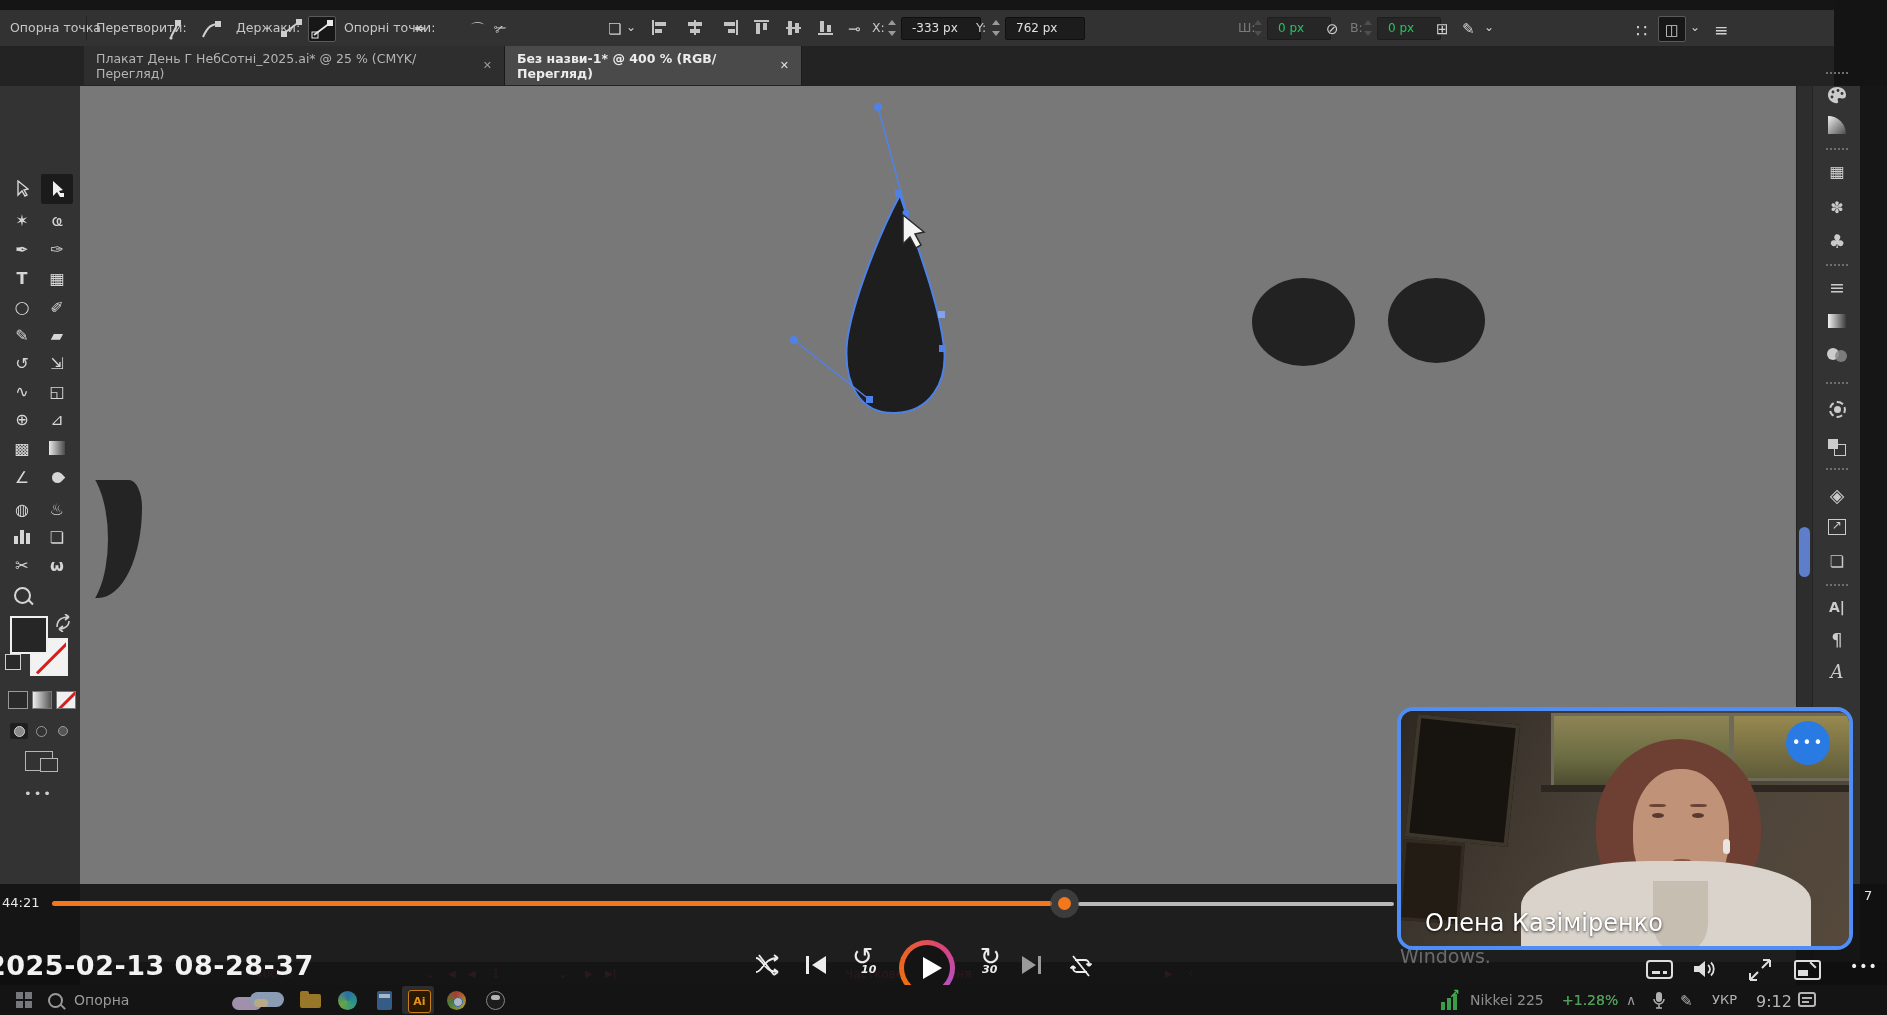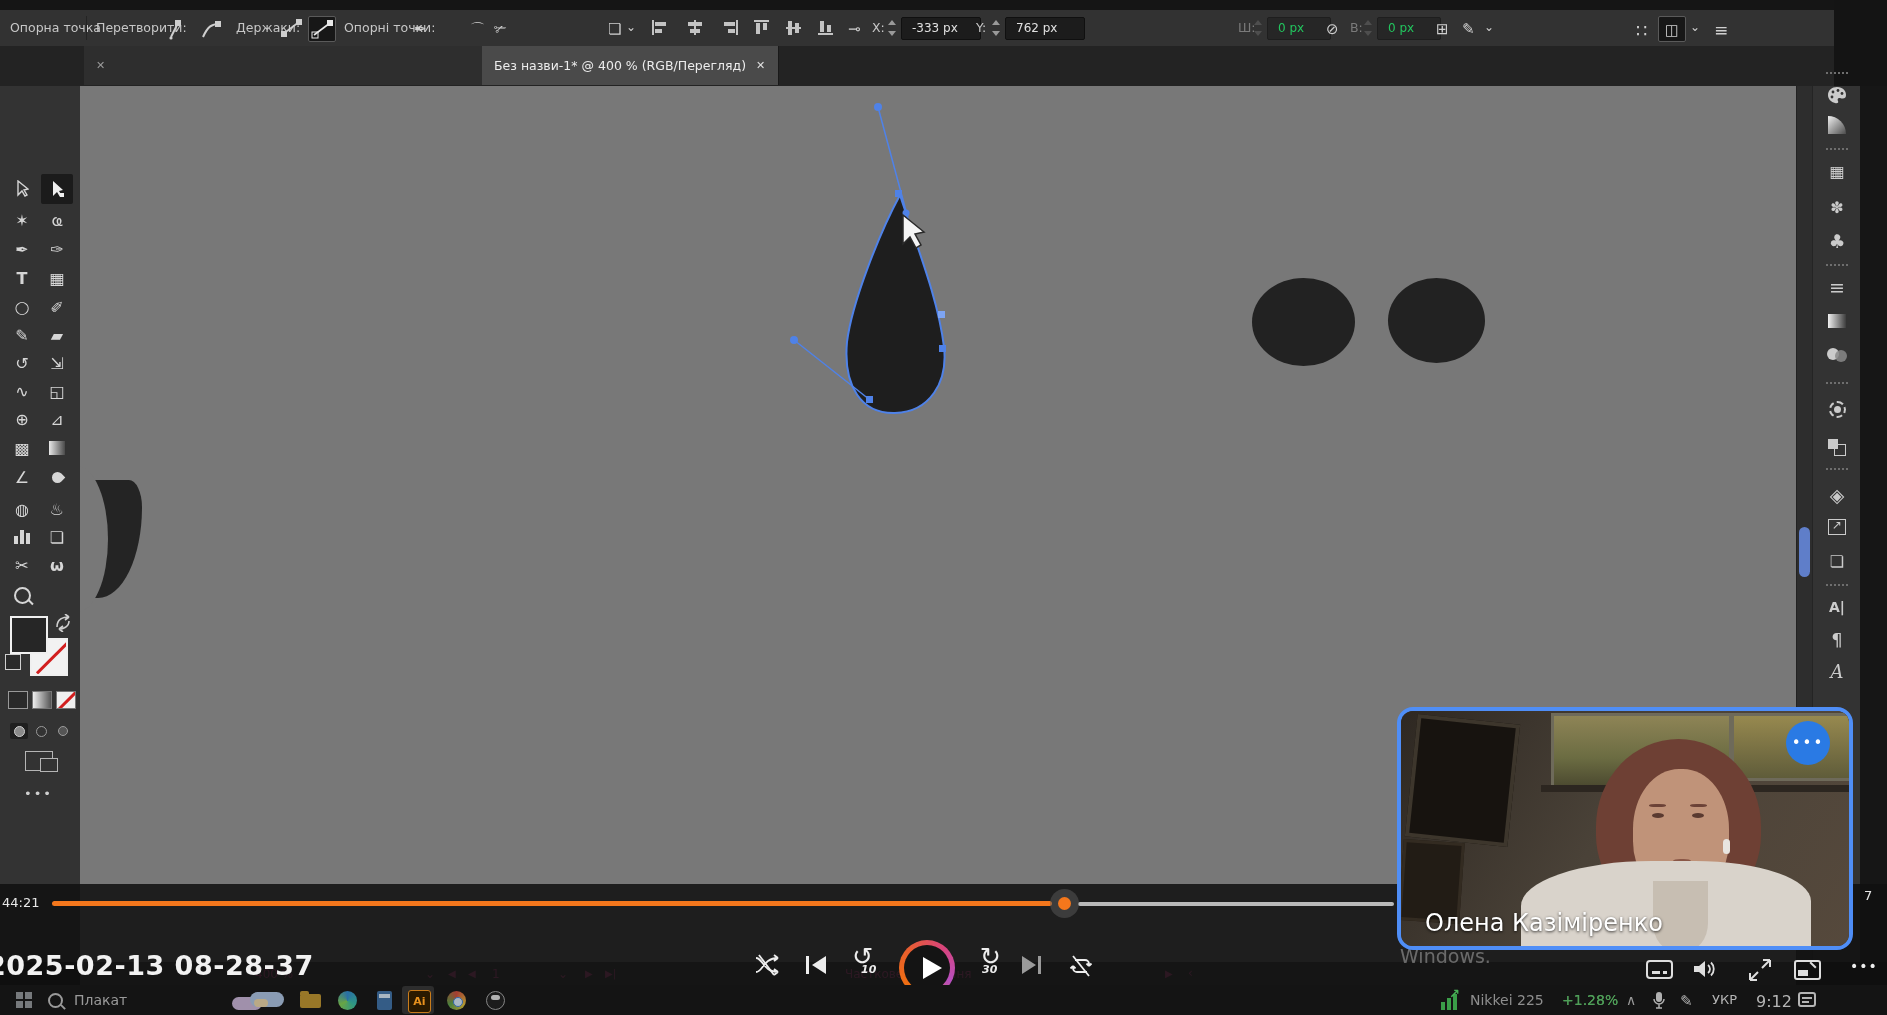--- a/index.html
+++ b/index.html
@@ -184,23 +184,24 @@
   <span class="abs cbic" style="left:1636px;font-size:18px">∷</span>
   <div class="abs btn26 on" style="left:1658px">
       <span class="abs cbic" style="left:6px;top:4px">◫</span>
     </div>
   <span class="abs cbic" style="left:1690px;font-size:12px">⌄</span>
   <span class="abs cbic" style="left:1714px;font-size:17px">≡</span>
 </div>
 
 <div class="abs" id="tabbar">
   <div class="abs tab" style="left:84px;width:396px;background:#2e2e2e;color:#b5b5b5">
+    <span>Плакат День Г НебСотні_2025.ai* @ 25 % (CMYK/Перегляд)</span>
     <span class="tabx" style="color:#9a9a9a">✕</span>
   </div>
-  <div class="abs tab" style="left:482px;width:272px;background:#4a4a4a;color:#ececec;font-weight:400">
+  <div class="abs tab" style="left:505px;width:272px;background:#4a4a4a;color:#ececec;font-weight:700">
     <span>Без назви-1* @ 400 % (RGB/Перегляд)</span>
     <span class="tabx" style="color:#e0e0e0">✕</span>
   </div>
 </div>
 <div class="abs" id="blackTR"></div>
 
 <div class="abs" id="toolbar">
   <div class="tool" style="left:6px;top:90px">
     <svg width="14" height="18">
         <path d="M3,1 L3,15 L7,11 L10,16 L12,15 L9,10 L13,9 Z" fill="none" stroke="#d6d6d6" stroke-width="1.4"></path>
@@ -442,21 +443,21 @@
 <div class="abs" id="taskbar">
   <div class="abs" style="left:16px;top:7px;width:17px;height:17px;opacity:.8">
     <div class="abs" style="left:0;top:0;width:7px;height:7px;background:#8f9396"></div>
     <div class="abs" style="left:9px;top:0;width:7px;height:7px;background:#8f9396"></div>
     <div class="abs" style="left:0;top:9px;width:7px;height:7px;background:#8f9396"></div>
     <div class="abs" style="left:9px;top:9px;width:7px;height:7px;background:#8f9396"></div>
   </div>
   <div class="abs mag" style="left:48px;top:8px">
       <i></i>
     </div>
-  <span class="t" style="left:74px">Плакат</span>
+  <span class="t" style="left:74px">Опорна</span>
   <div class="abs" style="left:228px;top:4px;width:62px;height:23px;opacity:.85">
     <div class="abs" style="left:4px;top:8px;width:30px;height:13px;border-radius:8px;background:#b9a6c6"></div>
     <div class="abs" style="left:22px;top:3px;width:34px;height:15px;border-radius:9px;background:#9fb4d0"></div>
     <div class="abs" style="left:26px;top:10px;width:14px;height:8px;border-radius:5px;background:#d8c49a"></div>
   </div>
   <div class="abs" style="left:300px;top:9px;width:21px;height:14px;background:#b9902e;border-radius:2px;opacity:.8">
       <div class="abs" style="left:0;top:-3px;width:9px;height:4px;background:#b9902e;border-radius:2px 2px 0 0"></div>
     </div>
   <div class="abs" style="left:338px;top:6px;width:19px;height:19px;border-radius:50%;background:conic-gradient(#2f86c9,#35b8a0,#7ec94f,#2f86c9);opacity:.8"></div>
   <div class="abs" style="left:377px;top:6px;width:15px;height:19px;background:#3d6fa3;border-radius:2px;opacity:.8">

